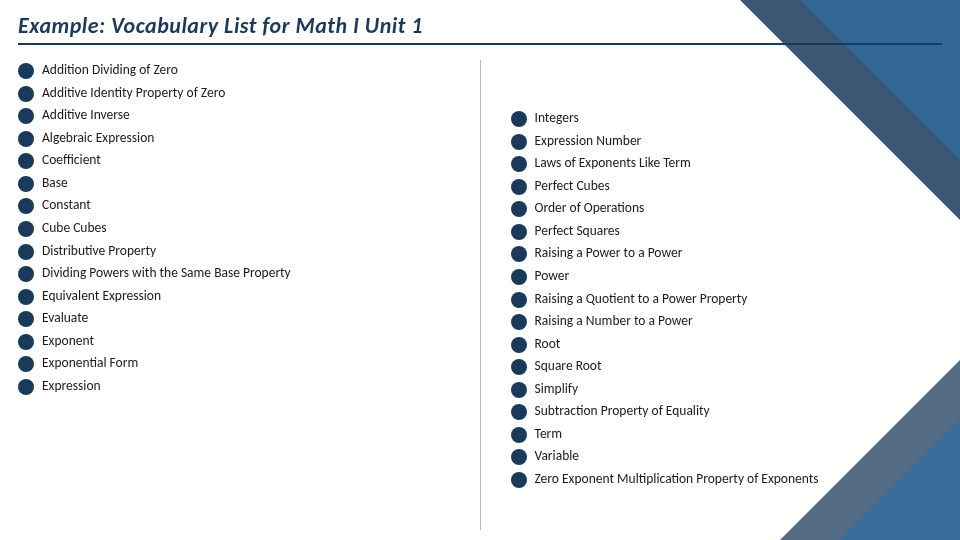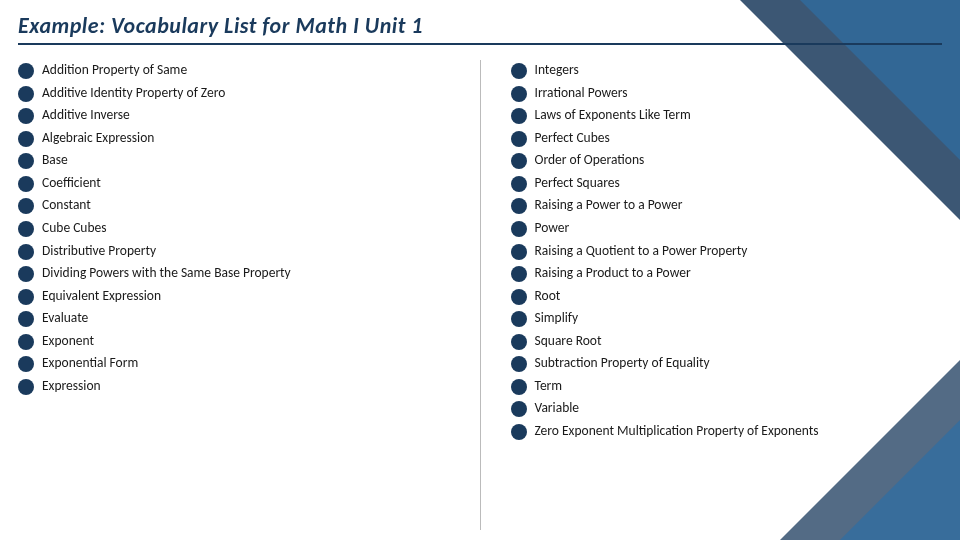--- a/index.html
+++ b/index.html
@@ -107,20 +107,21 @@
 
     .col-left {
       flex: 1;
       padding-right: 20px;
     }
 
     .col-right {
       flex: 1;
       padding-left: 20px;
       border-left: none;
+      margin-top: 48px;
     }
 
     .vocab-list {
       list-style: none;
       padding: 0;
       margin: 0;
     }
 
     .vocab-list li {
       display: flex;
@@ -163,41 +164,41 @@
     <div class="title-text">Example:  Vocabulary List for Math I Unit 1</div>
     <div class="title-underline"></div>
   </div>
 
   <div class="content">
 
     <div class="col-left">
       <ul class="vocab-list" id="left-list">
       <li>
             <span class="bullet"></span>
-            <span>Addition Property of Same</span>
+            <span>Addition Dividing of Zero</span>
           </li>
           <li>
             <span class="bullet"></span>
             <span>Additive Identity Property of Zero</span>
           </li>
           <li>
             <span class="bullet"></span>
             <span>Additive Inverse</span>
           </li>
           <li>
             <span class="bullet"></span>
             <span>Algebraic Expression</span>
           </li>
           <li>
             <span class="bullet"></span>
+            <span>Coefficient</span>
+          </li>
+          <li>
+            <span class="bullet"></span>
             <span>Base</span>
-          </li>
-          <li>
-            <span class="bullet"></span>
-            <span>Coefficient</span>
           </li>
           <li>
             <span class="bullet"></span>
             <span>Constant</span>
           </li>
           <li>
             <span class="bullet"></span>
             <span>Cube Cubes</span>
           </li>
           <li>
@@ -234,21 +235,21 @@
     <div class="divider"></div>
 
     <div class="col-right">
       <ul class="vocab-list" id="right-list">
       <li>
             <span class="bullet"></span>
             <span>Integers</span>
           </li>
           <li>
             <span class="bullet"></span>
-            <span>Irrational Powers</span>
+            <span>Expression Number</span>
           </li>
           <li>
             <span class="bullet"></span>
             <span>Laws of Exponents Like Term</span>
           </li>
           <li>
             <span class="bullet"></span>
             <span>Perfect Cubes</span>
           </li>
           <li>
@@ -266,33 +267,33 @@
           <li>
             <span class="bullet"></span>
             <span>Power</span>
           </li>
           <li>
             <span class="bullet"></span>
             <span>Raising a Quotient to a Power Property</span>
           </li>
           <li>
             <span class="bullet"></span>
-            <span>Raising a Product to a Power</span>
+            <span>Raising a Number to a Power</span>
           </li>
           <li>
             <span class="bullet"></span>
             <span>Root</span>
           </li>
           <li>
             <span class="bullet"></span>
+            <span>Square Root</span>
+          </li>
+          <li>
+            <span class="bullet"></span>
             <span>Simplify</span>
-          </li>
-          <li>
-            <span class="bullet"></span>
-            <span>Square Root</span>
           </li>
           <li>
             <span class="bullet"></span>
             <span>Subtraction Property of Equality</span>
           </li>
           <li>
             <span class="bullet"></span>
             <span>Term</span>
           </li>
           <li>

